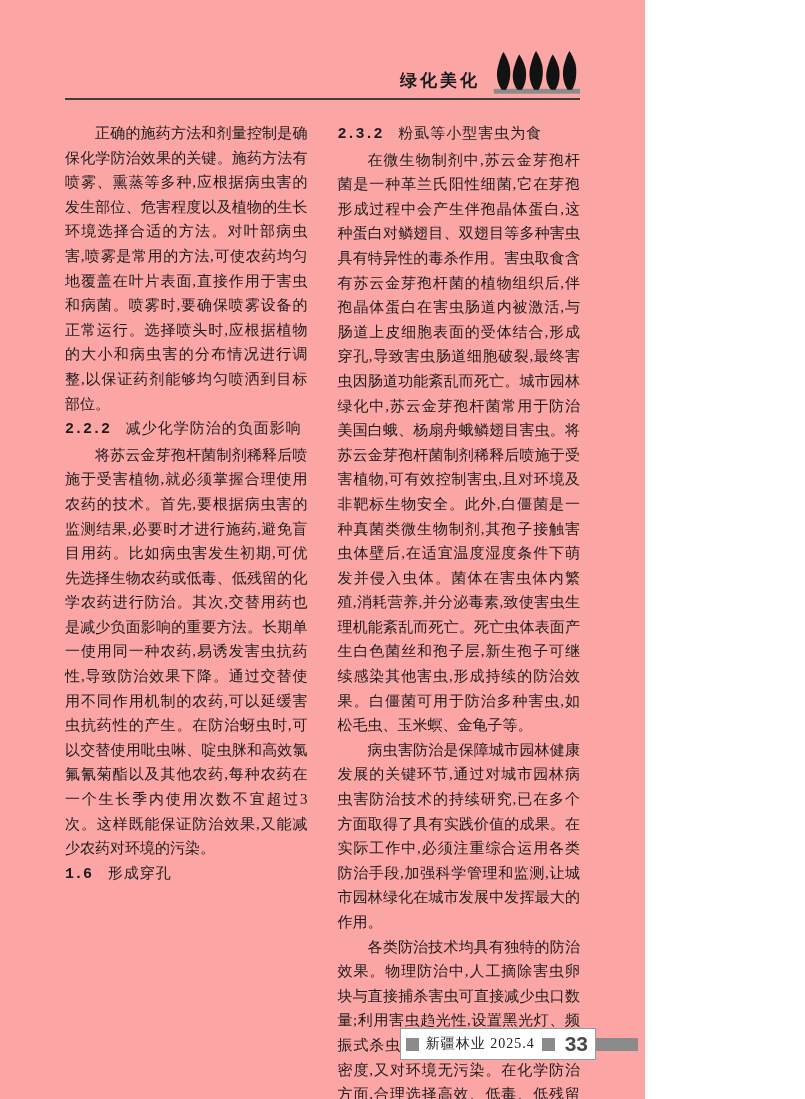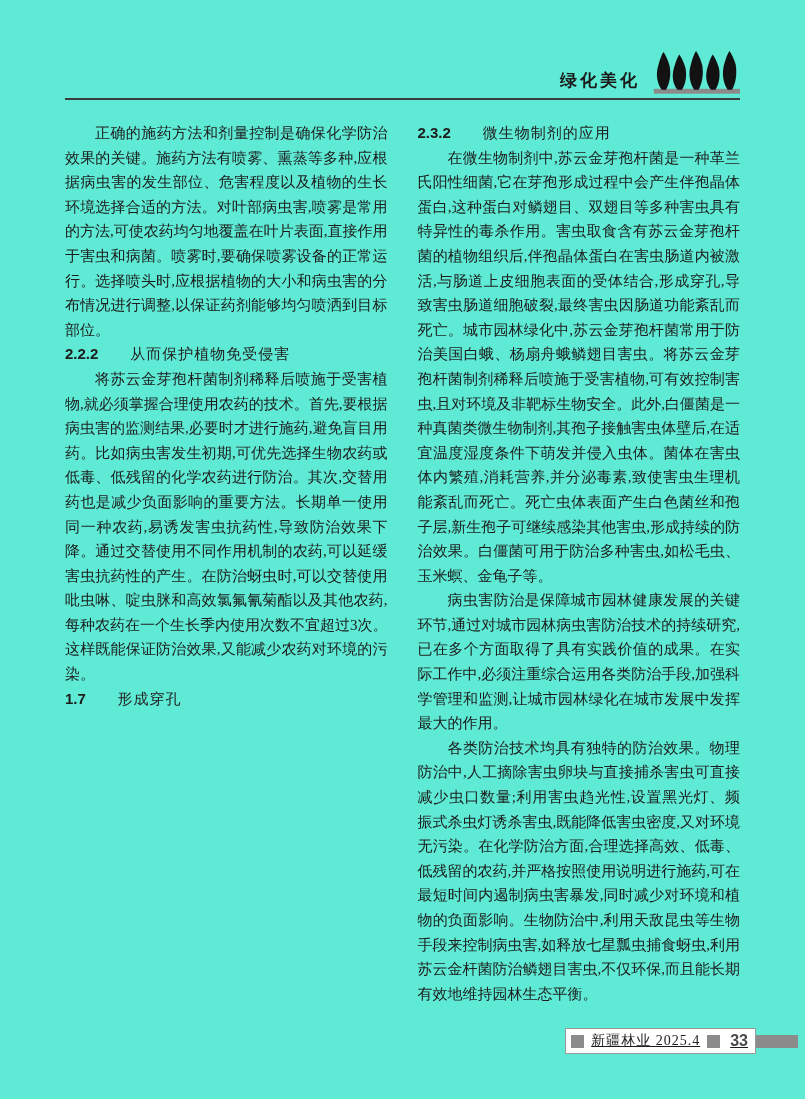--- a/index.html
+++ b/index.html
@@ -3,23 +3,23 @@
 <meta charset="utf-8">
 <style>
   * { margin: 0; padding: 0; box-sizing: border-box; }
   html, body { background: #ffffff; }
   body {
     font-family: "Liberation Serif", "DejaVu Serif", serif;
     color: #1c1c1c;
   }
   .page {
     position: relative;
-    width: 805px;
+    width: 645px;
     height: 1099px;
-    background: #5eead4;
+    background: #fca5a5;
     overflow: hidden;
     padding: 0 65px;
   }
   
   .header {
     padding-top: 50px;
     display: flex;
     justify-content: flex-end;
     align-items: flex-end;
     gap: 12px;
@@ -50,59 +50,58 @@
     font-size: 15px;
     line-height: 24.6px;
     text-align: justify;
     text-justify: inter-ideograph;
     color: #1c1c1c;
   }
   .para { text-indent: 2em; }
   .heading { text-indent: 0; }
   .heading .h-num {
     font-weight: bold;
-    font-family: Liberation Sans, sans-serif;
-    margin-right: 28px;
+    font-family: Liberation Mono, monospace;
+    margin-right: 12px;
   }
   .heading .h-label {
     letter-spacing: 1px;
     color: #222;
   }
   
   .footer {
     position: absolute;
     top: 1028px;
     right: 7px;
     display: flex;
     align-items: center;
   }
   .footer-box {
     display: flex;
     align-items: center;
     gap: 7px;
     border: 1px solid #9a9a9a;
     padding: 3px 4px 3px 5px;
     background: #ffffff;
-    text-decoration: underline;
   }
   .footer-square {
     width: 13px;
     height: 13px;
     background: #8b8b8b;
     display: inline-block;
   }
   .footer-journal {
     font-size: 14px;
     color: #222;
     letter-spacing: 1px;
     white-space: nowrap;
   }
   .footer-page {
     font-family: "Liberation Sans", "DejaVu Sans", sans-serif;
-    font-size: 16px;
+    font-size: 21px;
     font-weight: 600;
     color: #4a4a4a;
     padding: 0 3px;
   }
   .footer-bar {
     width: 42px;
     height: 13px;
     background: #8b8b8b;
   }
 </style>
@@ -127,33 +126,33 @@
     </span>
   </div>
   <div class="header-rule"></div>
 
   <div class="content">
 
     <div class="col">
       <p class="para">正确的施药方法和剂量控制是确保化学防治效果的关键。施药方法有喷雾、熏蒸等多种,应根据病虫害的发生部位、危害程度以及植物的生长环境选择合适的方法。对叶部病虫害,喷雾是常用的方法,可使农药均匀地覆盖在叶片表面,直接作用于害虫和病菌。喷雾时,要确保喷雾设备的正常运行。选择喷头时,应根据植物的大小和病虫害的分布情况进行调整,以保证药剂能够均匀喷洒到目标部位。</p>
       <p class="heading">
         <span class="h-num">2.2.2</span>
-        <span class="h-label">从而保护植物免受侵害</span>
+        <span class="h-label">减少化学防治的负面影响</span>
       </p>
       <p class="para">将苏云金芽孢杆菌制剂稀释后喷施于受害植物,就必须掌握合理使用农药的技术。首先,要根据病虫害的监测结果,必要时才进行施药,避免盲目用药。比如病虫害发生初期,可优先选择生物农药或低毒、低残留的化学农药进行防治。其次,交替用药也是减少负面影响的重要方法。长期单一使用同一种农药,易诱发害虫抗药性,导致防治效果下降。通过交替使用不同作用机制的农药,可以延缓害虫抗药性的产生。在防治蚜虫时,可以交替使用吡虫啉、啶虫脒和高效氯氟氰菊酯以及其他农药,每种农药在一个生长季内使用次数不宜超过3次。这样既能保证防治效果,又能减少农药对环境的污染。</p>
       <p class="heading">
-        <span class="h-num">1.7</span>
+        <span class="h-num">1.6</span>
         <span class="h-label">形成穿孔</span>
       </p>
     </div>
 
     <div class="col">
       <p class="heading">
         <span class="h-num">2.3.2</span>
-        <span class="h-label">微生物制剂的应用</span>
+        <span class="h-label">粉虱等小型害虫为食</span>
       </p>
       <p class="para">在微生物制剂中,苏云金芽孢杆菌是一种革兰氏阳性细菌,它在芽孢形成过程中会产生伴孢晶体蛋白,这种蛋白对鳞翅目、双翅目等多种害虫具有特异性的毒杀作用。害虫取食含有苏云金芽孢杆菌的植物组织后,伴孢晶体蛋白在害虫肠道内被激活,与肠道上皮细胞表面的受体结合,形成穿孔,导致害虫肠道细胞破裂,最终害虫因肠道功能紊乱而死亡。城市园林绿化中,苏云金芽孢杆菌常用于防治美国白蛾、杨扇舟蛾鳞翅目害虫。将苏云金芽孢杆菌制剂稀释后喷施于受害植物,可有效控制害虫,且对环境及非靶标生物安全。此外,白僵菌是一种真菌类微生物制剂,其孢子接触害虫体壁后,在适宜温度湿度条件下萌发并侵入虫体。菌体在害虫体内繁殖,消耗营养,并分泌毒素,致使害虫生理机能紊乱而死亡。死亡虫体表面产生白色菌丝和孢子层,新生孢子可继续感染其他害虫,形成持续的防治效果。白僵菌可用于防治多种害虫,如松毛虫、玉米螟、金龟子等。</p>
       <p class="para">病虫害防治是保障城市园林健康发展的关键环节,通过对城市园林病虫害防治技术的持续研究,已在多个方面取得了具有实践价值的成果。在实际工作中,必须注重综合运用各类防治手段,加强科学管理和监测,让城市园林绿化在城市发展中发挥最大的作用。</p>
       <p class="para">各类防治技术均具有独特的防治效果。物理防治中,人工摘除害虫卵块与直接捕杀害虫可直接减少虫口数量;利用害虫趋光性,设置黑光灯、频振式杀虫灯诱杀害虫,既能降低害虫密度,又对环境无污染。在化学防治方面,合理选择高效、低毒、低残留的农药,并严格按照使用说明进行施药,可在最短时间内遏制病虫害暴发,同时减少对环境和植物的负面影响。生物防治中,利用天敌昆虫等生物手段来控制病虫害,如释放七星瓢虫捕食蚜虫,利用苏云金杆菌防治鳞翅目害虫,不仅环保,而且能长期有效地维持园林生态平衡。</p>
     </div>
 
   </div>
 
   <div class="footer">
     <div class="footer-box">

